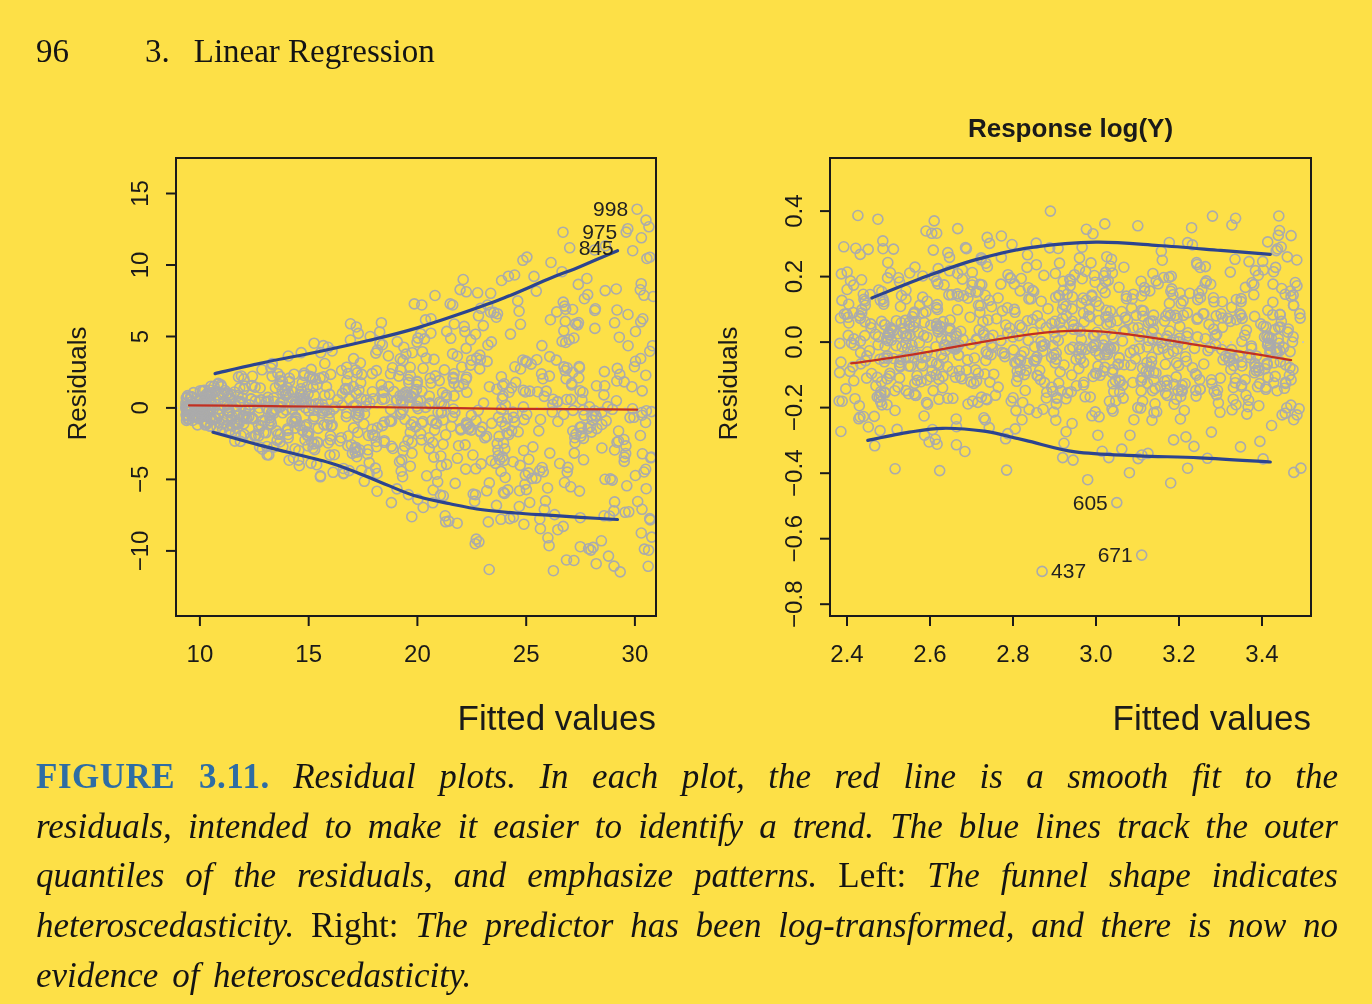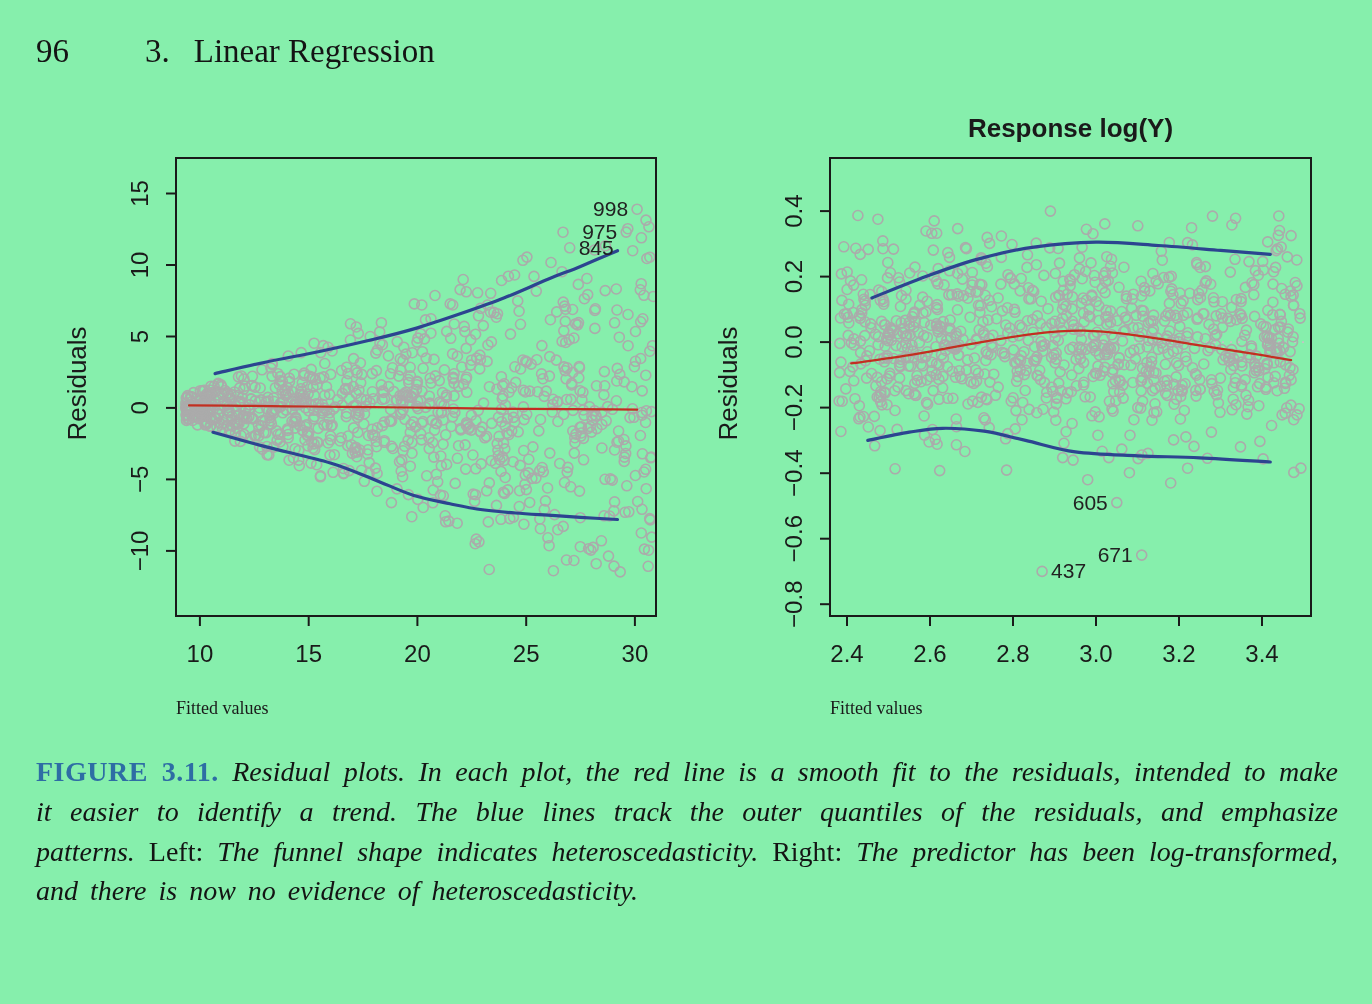--- a/index.html
+++ b/index.html
@@ -1,31 +1,31 @@
 <!DOCTYPE html>
 <html><head>
 <meta charset="utf-8">
 <style>
   html,body{margin:0;padding:0;background:#ffffff;}
-  .page{position:relative;width:1372px;height:1004px;background:#86efac;overflow:hidden;
+  .page{position:relative;width:1372px;height:1004px;background:#fde047;overflow:hidden;
         font-family:"Liberation Serif",serif;color:#111;}
   .header{position:absolute;top:33px;left:36px;font-size:33px;color:#141414;}
   .header .sec-num{margin-left:76px;}
   .header .sec-title{margin-left:24px;}
   .plot-title{position:absolute;font-family:"Liberation Sans",sans-serif;font-size:26px;
               font-weight:600;text-align:center;color:#1a1a1a;}
-  .axis-xlab{position:absolute;font-family:Liberation Serif, serif;font-size:18px;
-             text-align:left;color:#1a1a1a;}
+  .axis-xlab{position:absolute;font-family:Liberation Sans, sans-serif;font-size:35px;
+             text-align:right;color:#1a1a1a;}
   .axis-ylab{position:absolute;width:300px;text-align:center;font-family:"Liberation Sans",sans-serif;
              font-size:26px;color:#1a1a1a;transform:rotate(-90deg);}
   .plot-svg{position:absolute;}
   .tick-label{font-family:"Liberation Sans",sans-serif;font-size:24px;fill:#1a1a1a;}
   .pt-label{font-family:"Liberation Sans",sans-serif;font-size:21px;fill:#222;}
   .caption{position:absolute;left:36px;top:752px;width:1302px;margin:0;
-           font-size:28px;line-height:1.42;text-align:justify;word-spacing:5px;color:#141414;}
+           font-size:35px;line-height:1.42;text-align:justify;word-spacing:5px;color:#141414;}
   .seg-label{font-weight:700;letter-spacing:.5px;}
   .seg.italic{font-style:italic;}
   .seg.roman{font-style:normal;}
 </style>
 </head>
 <body>
 
 <div class="page">
 
   <div class="header">

